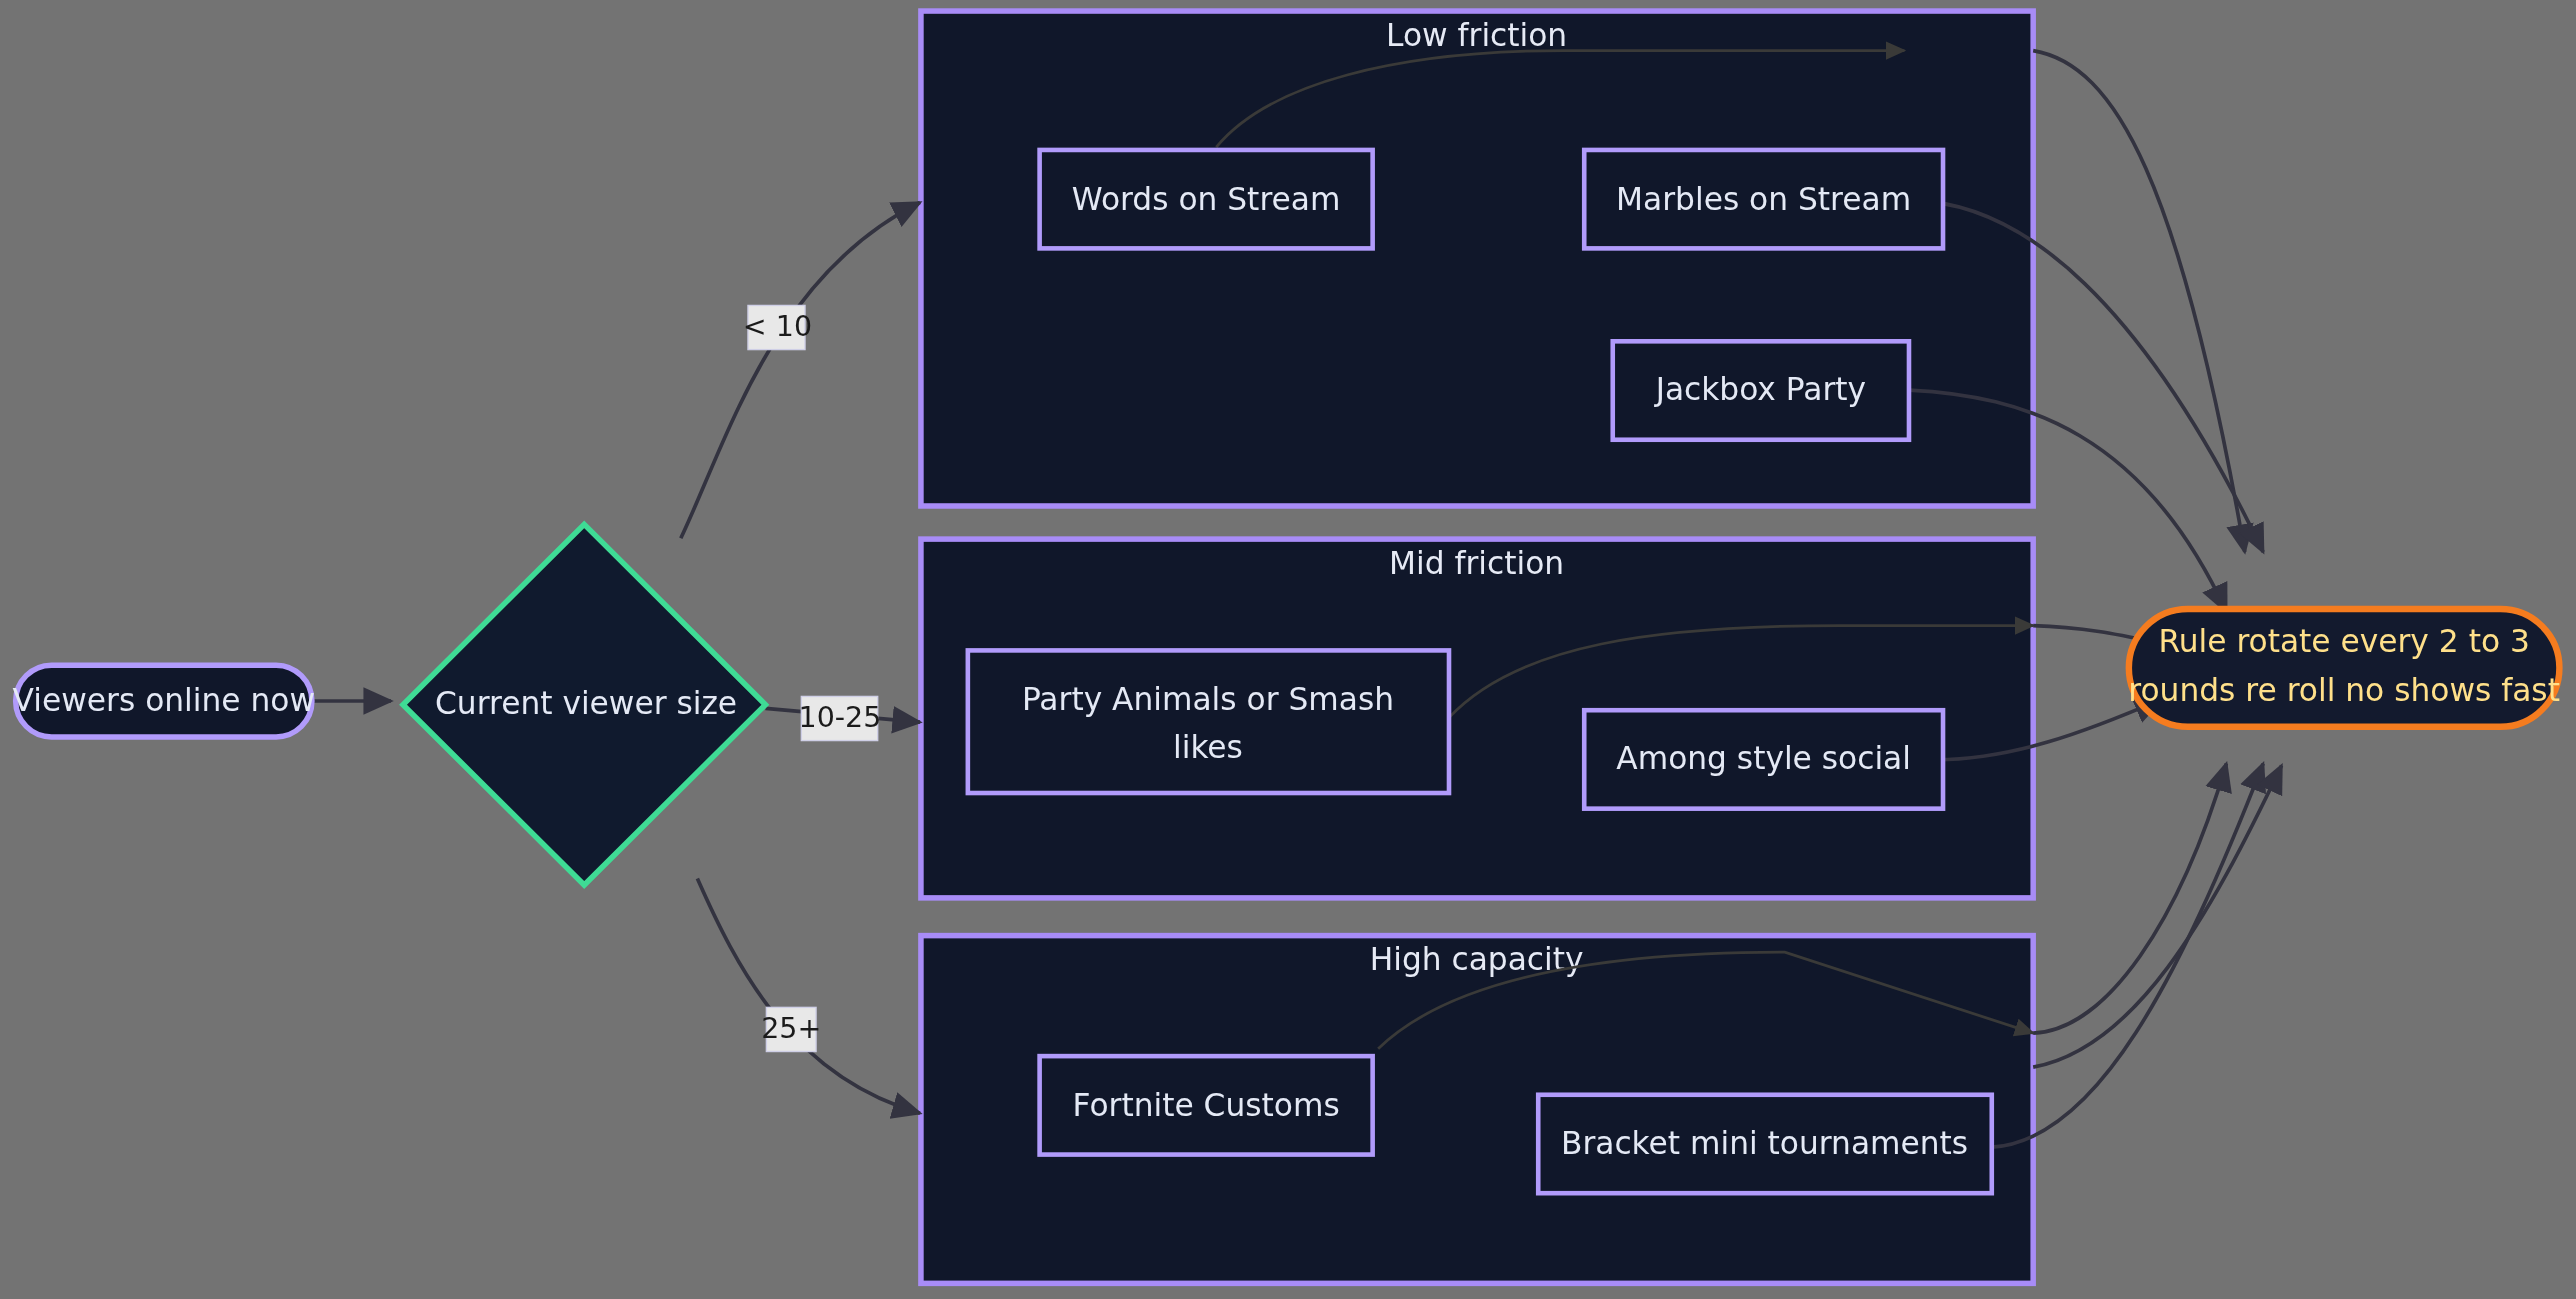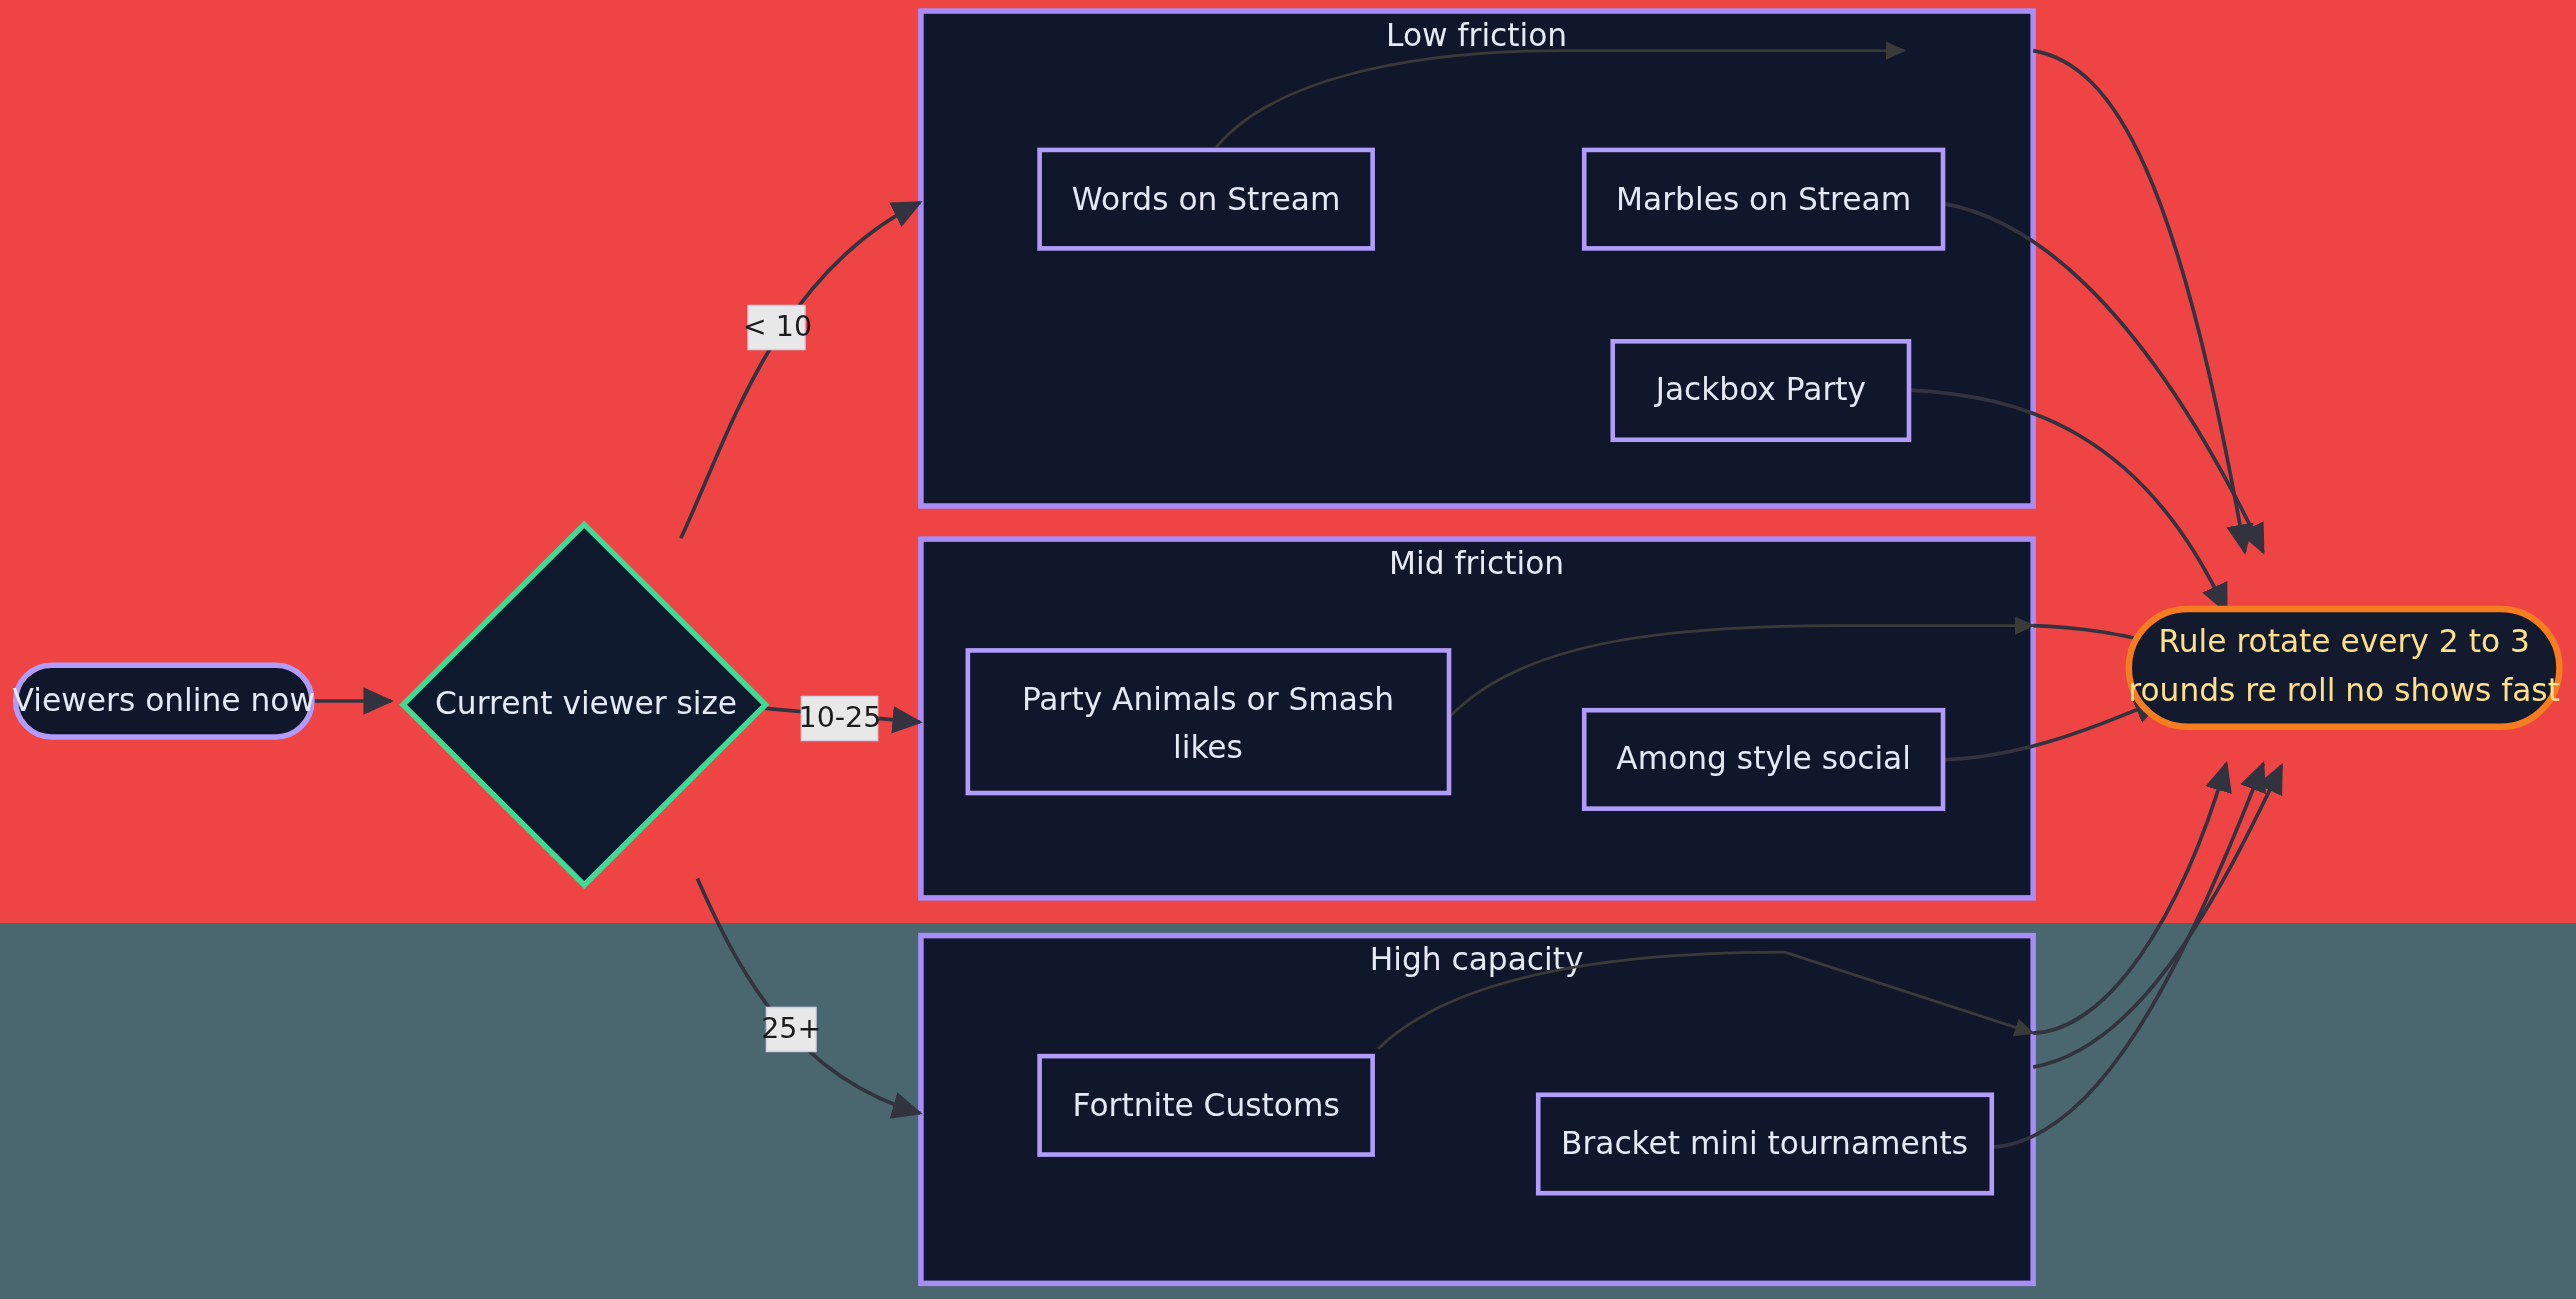--- a/index.html
+++ b/index.html
@@ -7,22 +7,22 @@
     padding: 0;
     background: #4a666f;
     width: 2576px;
     height: 1299px;
     overflow: hidden;
     font-family: "DejaVu Sans", sans-serif;
   }
   #diagram-root {
     position: relative;
     width: 2576px;
-    height: 923px;
-    background: #ef4444;
+    height: 1299px;
+    background: #737373;
   }
   svg#flowchart {
     display: block;
     width: 2576px;
     height: 1299px;
   }
   .cluster-box {
     fill: #10172a;
     stroke: #a88cf7;
     stroke-width: 6;

